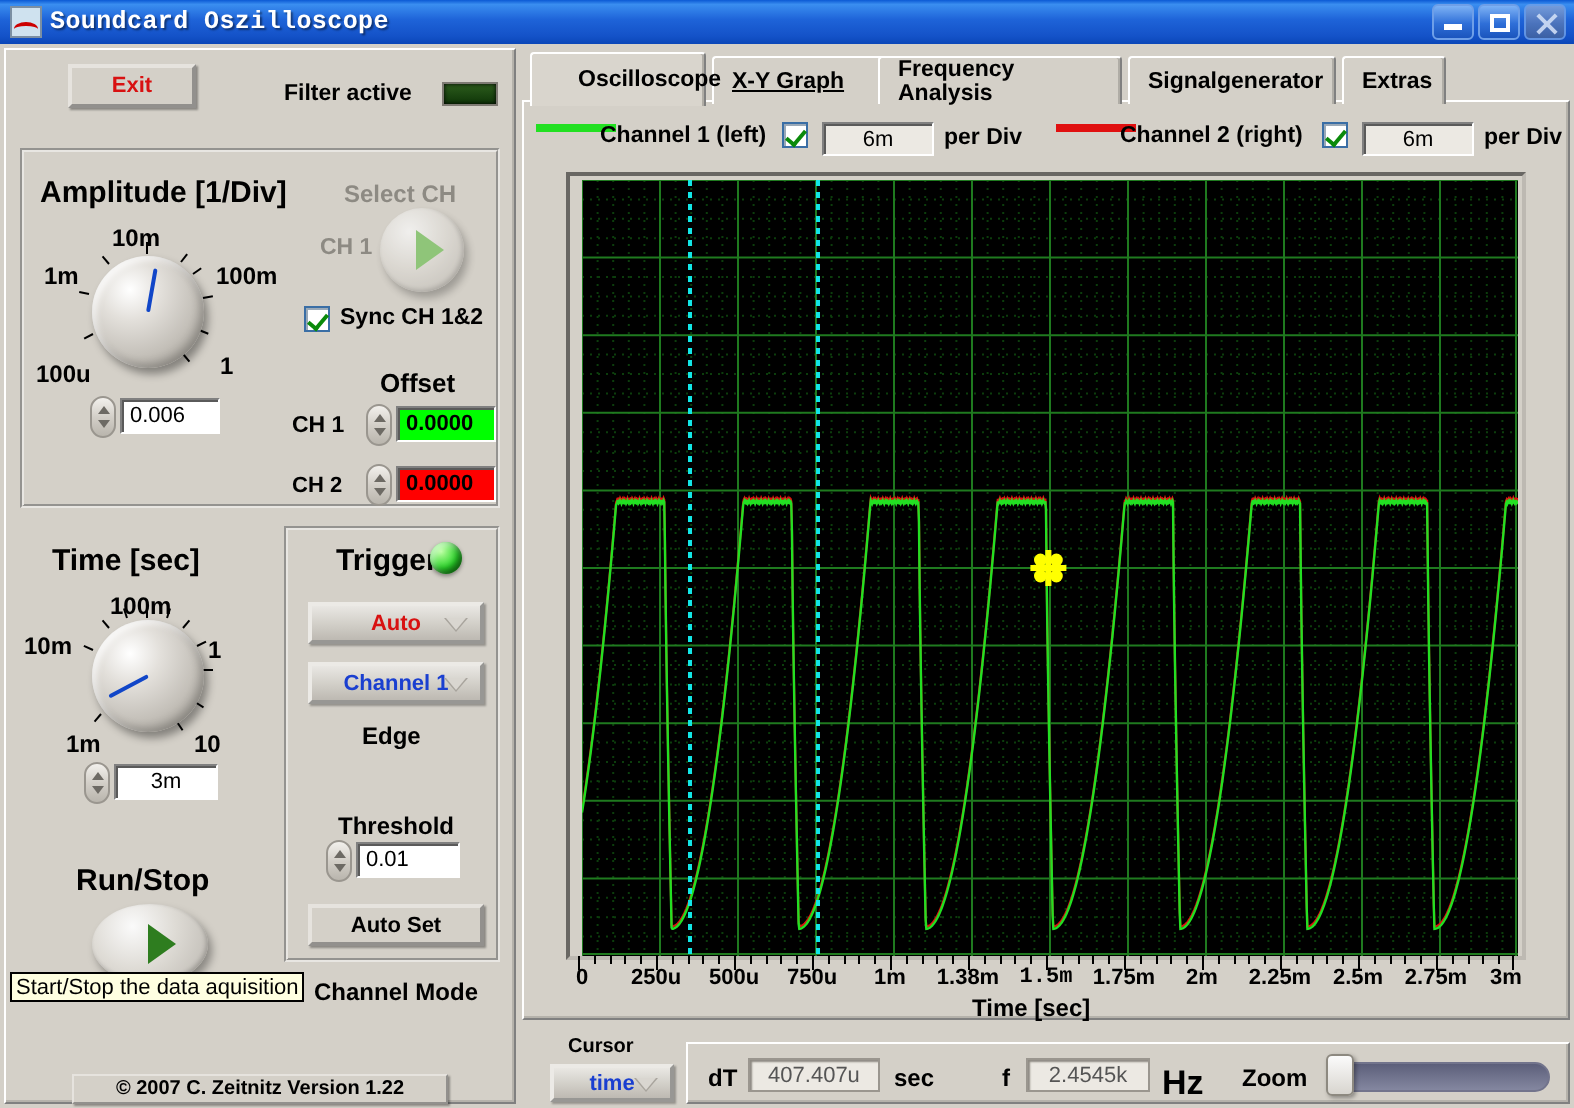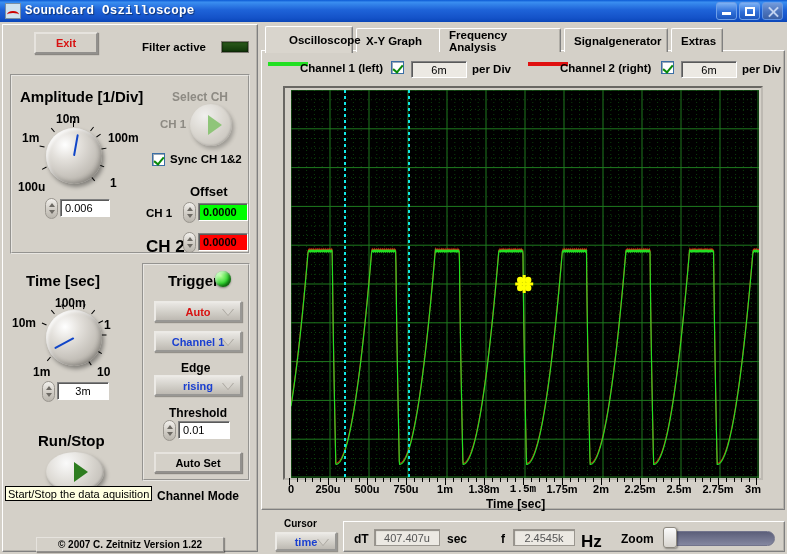--- a/index.html
+++ b/index.html
@@ -239,21 +239,21 @@
 
   <div class="cbx" style="left:152px;top:153px;"></div>
   <div class="lbl b" style="left:170px;top:153px;font-size:11.5px;">Sync CH 1&amp;2</div>
 
   <div class="lbl b" style="left:190px;top:184px;font-size:13px;">Offset</div>
 
   <div class="lbl b" style="left:146px;top:207px;font-size:11.5px;">CH 1</div>
   <div class="spin" style="left:183px;top:202px;"></div>
   <div class="sunken" style="left:198px;top:203px;width:50px;height:18px;padding-left:4px;background:#00ff00;font-weight:bold;color:#000;">0.0000</div>
 
-  <div class="lbl b" style="left:146px;top:237px;font-size:17px;">CH 2</div>
+  <div class="lbl b" style="left:146px;top:237px;font-size:11px;">CH 2</div>
   <div class="spin" style="left:183px;top:232px;"></div>
   <div class="sunken" style="left:198px;top:233px;width:50px;height:18px;padding-left:4px;background:#ff0000;font-weight:bold;color:#000;">0.0000</div>
 
   <div class="lbl big" style="left:26px;top:272px;">Time [sec]</div>
   <div class="lbl b" style="left:55px;top:296px;font-size:12px;">100m</div>
   <div class="lbl b" style="left:12px;top:316px;font-size:12px;">10m</div>
   <div class="lbl b" style="left:104px;top:318px;font-size:12px;">1</div>
   <div class="lbl b" style="left:33px;top:365px;font-size:12px;">1m</div>
   <div class="lbl b" style="left:97px;top:365px;font-size:12px;">10</div>
 
@@ -290,42 +290,38 @@
     <span>Auto</span>
     <span class="arrow"></span>
   </div>
 
   <div class="ring" style="left:154px;top:331px;width:88px;height:21px;color:#1a3fd0;">
     <span>Channel 1</span>
     <span class="arrow"></span>
   </div>
 
   <div class="lbl b" style="left:181px;top:361px;font-size:12px;">Edge</div>
-  <div class="ring" style="left:154px;top:375px;width:88px;height:21px;color:#1a3fd0;">
-    <span>rising</span>
-    <span class="arrow"></span>
-  </div>
 
   <div class="lbl b" style="left:169px;top:406px;font-size:12px;">Threshold</div>
   <div class="spin" style="left:163px;top:420px;"></div>
   <div class="sunken" style="left:178px;top:421px;width:52px;height:18px;padding-left:4px;">0.01</div>
 
   <div class="btn3d" style="left:154px;top:452px;width:88px;height:21px;">Auto Set</div>
 
   <div class="lbl b" style="left:157px;top:489px;font-size:12px;">Channel Mode</div>
 
   <div class="btn3d" style="left:36px;top:537px;width:188px;height:15px;font-size:10px;font-weight:bold;border-width:1px;">© 2007   C. Zeitnitz Version 1.22</div>
 
   <div class="panel" style="left:261px;top:50px;width:524px;height:460px;"></div>
 
   <div class="tabbar" id="tabbar">
       <div class="tab active" style="left: 4px; width: 88px;">
         <span>Oscilloscope</span>
       </div>
-      <div class="tab" style="left: 95px; width: 96px;">
+      <div class="tab" style="left: 95px; width: 96px; text-decoration: underline;">
         <span>X-Y Graph</span>
       </div>
       <div class="tab" style="left: 178px; width: 122px;">
         <span>Frequency Analysis</span>
       </div>
       <div class="tab" style="left: 303px; width: 104px;">
         <span>Signalgenerator</span>
       </div>
       <div class="tab" style="left: 410px; width: 52px;">
         <span>Extras</span>

